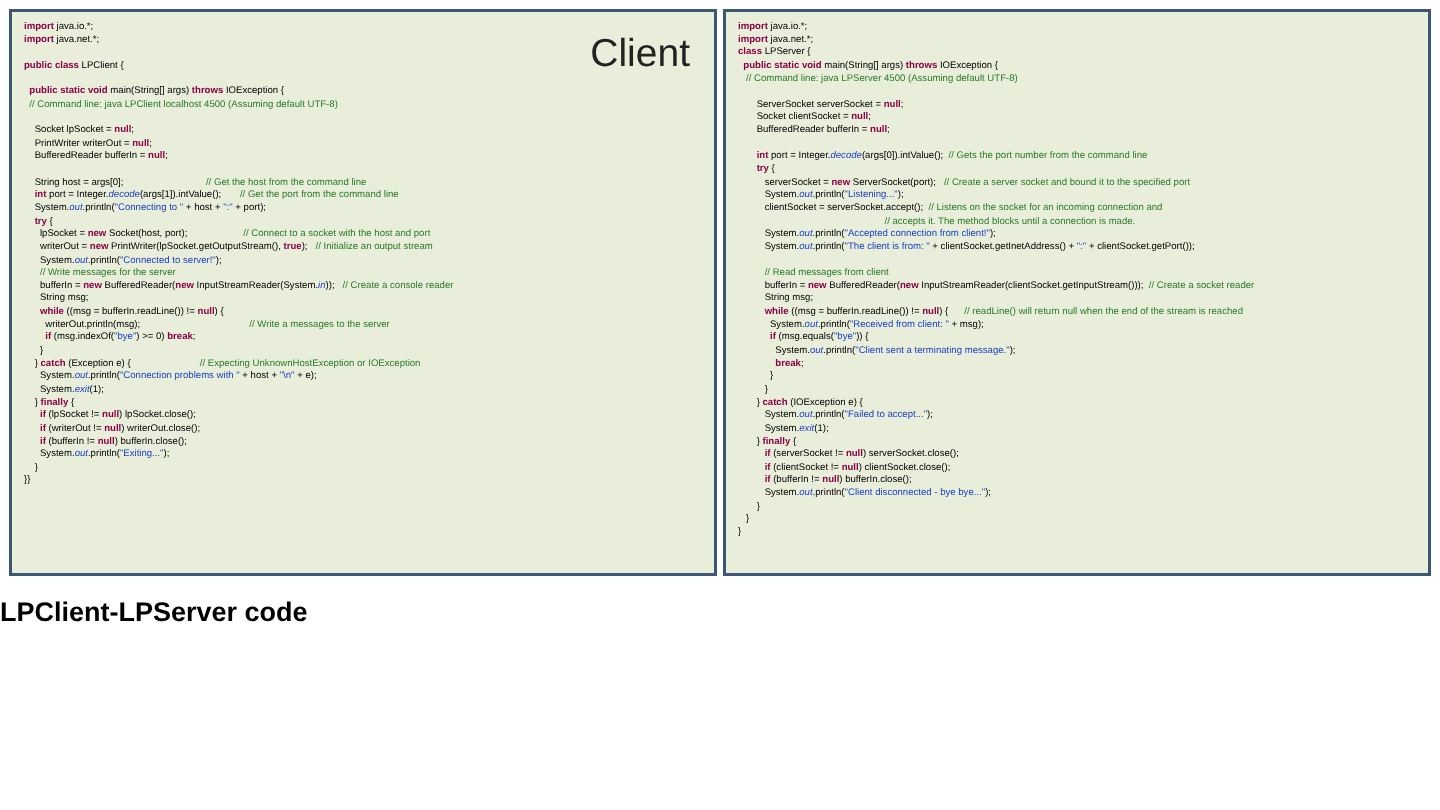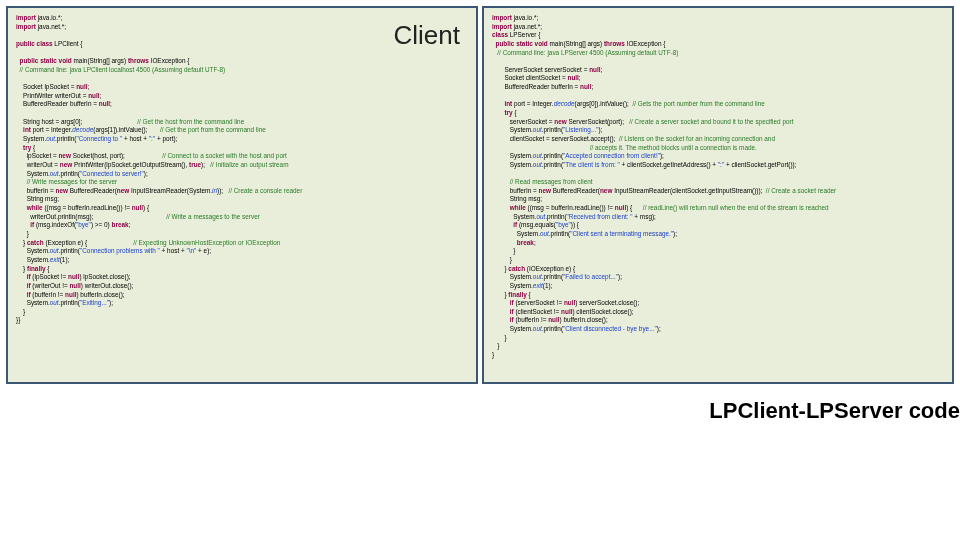--- a/index.html
+++ b/index.html
@@ -39,22 +39,22 @@
     font-family: Arial, sans-serif;
     font-size: 6.4px;
     line-height: 1.35;
     color: #000;
   }
   .kw { color: #8b0046; font-weight: bold; }
   .str { color: #1a3fc9; }
   .cm { color: #2a7a2a; }
   .st { color: #1a3fc9; font-style: italic; }
   .footer {
-    text-align: right;
-    font-size: 22px;
+    text-align: left;
+    font-size: 18px;
     font-weight: bold;
     margin-top: 8px;
   }
 </style>
 </head>
 <body>
 
 <div class="panels">
   <div class="panel">
     <div class="panel-title">Client</div>

